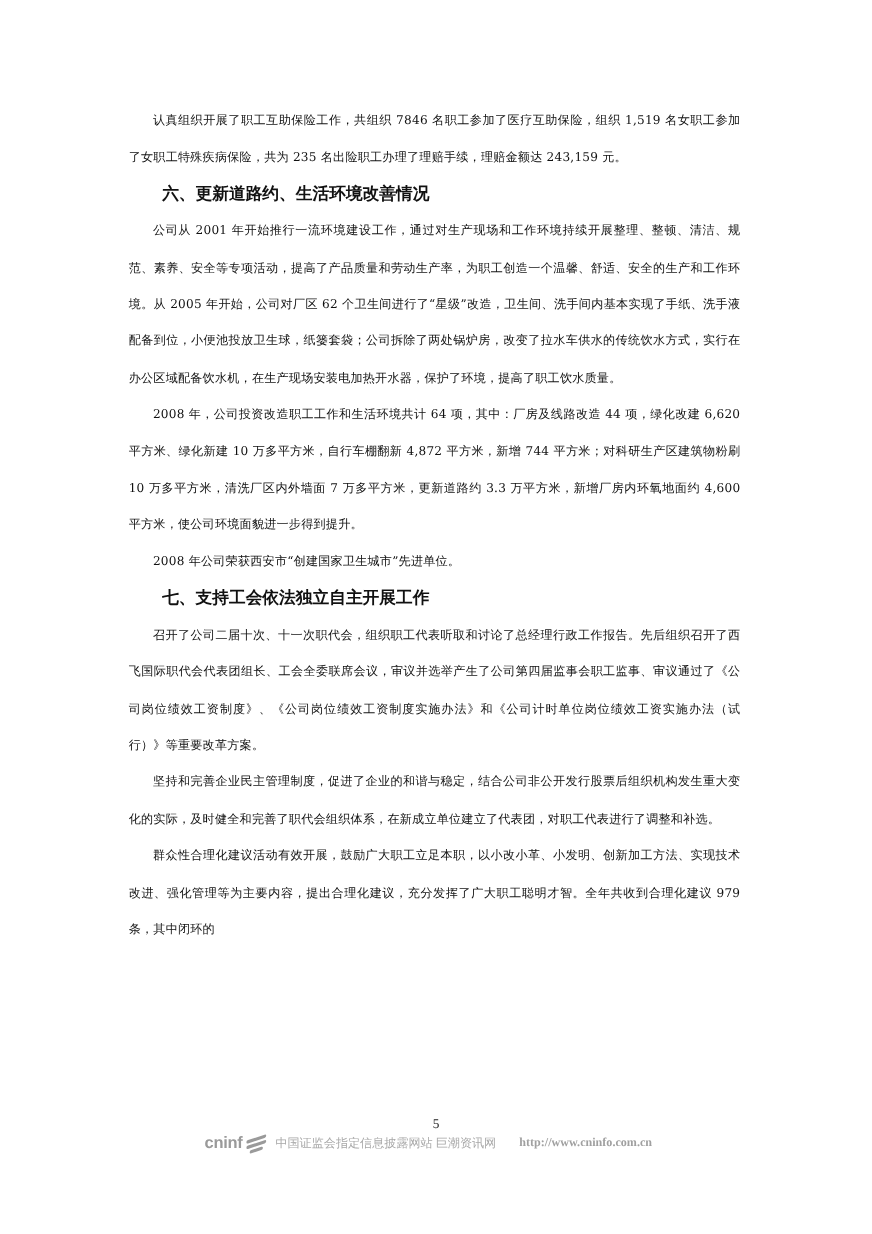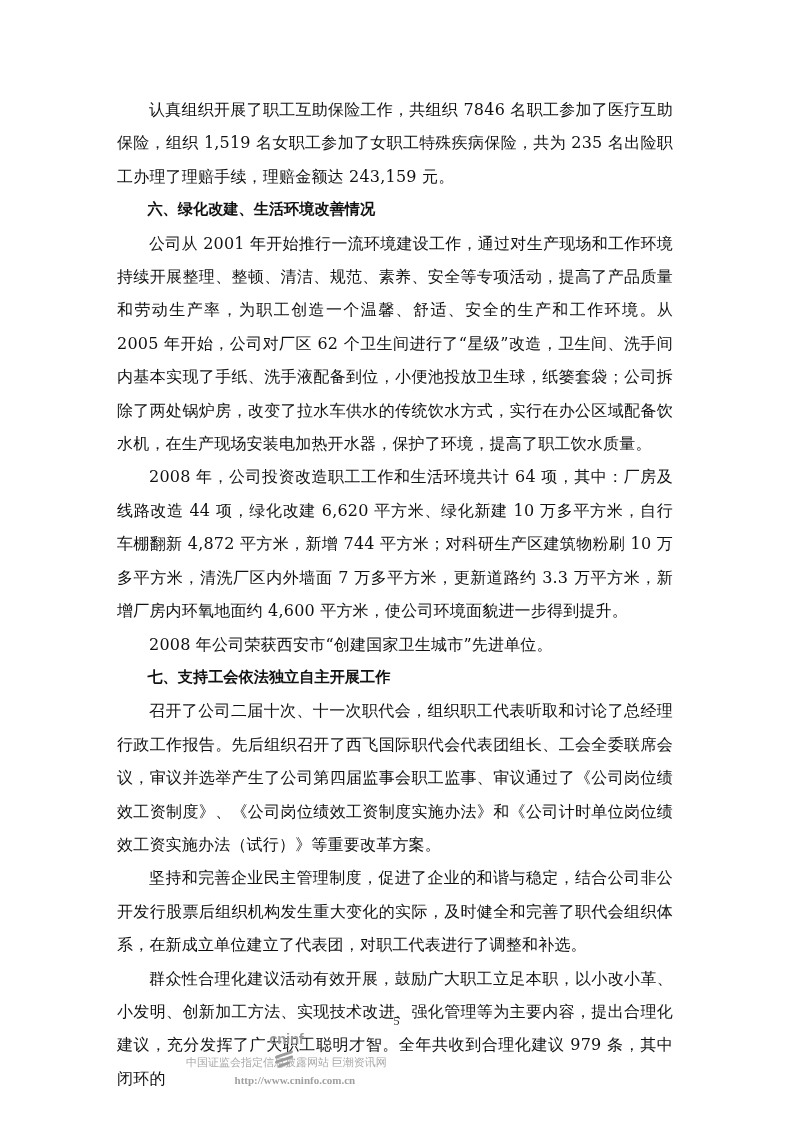--- a/index.html
+++ b/index.html
@@ -1,38 +1,38 @@
 <!DOCTYPE html>
 <html><head>
 <meta charset="utf-8">
 <style>
   html, body { margin: 0; padding: 0; background: #ffffff; }
   body { width: 793px; height: 1122px; position: relative; overflow: hidden;
          font-family: "DejaVu Serif", "Liberation Serif", serif; color: #111; }
   .page { position: absolute; left: 0; top: 0; width: 793px; height: 1122px; }
   .content { position: absolute; left: 117px; top: 93px; width: 556px; }
-  .para { font-size: 16px; line-height: 33.4px; text-align: justify; text-indent: 2em; margin: 0; letter-spacing: 0.2px; }
+  .para { font-size: 11px; line-height: 33.4px; text-align: justify; text-indent: 2em; margin: 0; letter-spacing: 0.2px; }
   .heading { font-size: 15.2px; line-height: 33.4px; font-weight: bold; margin: 0; padding-left: 2em;
              font-family: "DejaVu Sans", "Liberation Sans", sans-serif; }
   .pagenum { position: absolute; top: 1014px; left: 0; width: 793px; text-align: center;
              font-size: 12px; color: #222; font-family: "Liberation Serif", serif; }
   .footer { position: absolute; top: 1030px; left: 186px; height: 18px; display: flex; align-items: center;
-            color: #a8a8a8; font-size: 11px; font-family: "Liberation Serif", serif; gap: 4px; flex-direction: column; }
+            color: #a8a8a8; font-size: 11px; font-family: "Liberation Serif", serif; gap: 4px; }
   .footer .logo { font-family: "Liberation Sans", sans-serif; font-weight: bold; font-size: 15px; color: #9a9a9a; letter-spacing: -0.3px; }
   .footer .logo-mark { display: inline-block; width: 18px; height: 14px; position: relative; margin-right: 4px; }
   .footer .logo-mark span { position: absolute; left: 0; width: 18px; height: 3px; background: #9a9a9a; border-radius: 2px; transform: skewY(-18deg); }
   .footer .url { font-weight: bold; color: #a0a0a0; margin-left: 17px; }
 </style>
 </head>
 <body>
 
 <div class="page">
   <div class="content">
     <p class="para">认真组织开展了职工互助保险工作，共组织 7846 名职工参加了医疗互助保险，组织 1,519 名女职工参加了女职工特殊疾病保险，共为 235 名出险职工办理了理赔手续，理赔金额达 243,159 元。</p>
-    <p class="heading">六、绿化改建、生活环境改善情况</p>
+    <p class="heading">六、更新道路约、生活环境改善情况</p>
     <p class="para">公司从 2001 年开始推行一流环境建设工作，通过对生产现场和工作环境持续开展整理、整顿、清洁、规范、素养、安全等专项活动，提高了产品质量和劳动生产率，为职工创造一个温馨、舒适、安全的生产和工作环境。从 2005 年开始，公司对厂区 62 个卫生间进行了“星级”改造，卫生间、洗手间内基本实现了手纸、洗手液配备到位，小便池投放卫生球，纸篓套袋；公司拆除了两处锅炉房，改变了拉水车供水的传统饮水方式，实行在办公区域配备饮水机，在生产现场安装电加热开水器，保护了环境，提高了职工饮水质量。</p>
     <p class="para">2008 年，公司投资改造职工工作和生活环境共计 64 项，其中：厂房及线路改造 44 项，绿化改建 6,620 平方米、绿化新建 10 万多平方米，自行车棚翻新 4,872 平方米，新增 744 平方米；对科研生产区建筑物粉刷 10 万多平方米，清洗厂区内外墙面 7 万多平方米，更新道路约 3.3 万平方米，新增厂房内环氧地面约 4,600 平方米，使公司环境面貌进一步得到提升。</p>
     <p class="para">2008 年公司荣获西安市“创建国家卫生城市”先进单位。</p>
     <p class="heading">七、支持工会依法独立自主开展工作</p>
     <p class="para">召开了公司二届十次、十一次职代会，组织职工代表听取和讨论了总经理行政工作报告。先后组织召开了西飞国际职代会代表团组长、工会全委联席会议，审议并选举产生了公司第四届监事会职工监事、审议通过了《公司岗位绩效工资制度》、《公司岗位绩效工资制度实施办法》和《公司计时单位岗位绩效工资实施办法（试行）》等重要改革方案。</p>
     <p class="para">坚持和完善企业民主管理制度，促进了企业的和谐与稳定，结合公司非公开发行股票后组织机构发生重大变化的实际，及时健全和完善了职代会组织体系，在新成立单位建立了代表团，对职工代表进行了调整和补选。</p>
     <p class="para">群众性合理化建议活动有效开展，鼓励广大职工立足本职，以小改小革、小发明、创新加工方法、实现技术改进、强化管理等为主要内容，提出合理化建议，充分发挥了广大职工聪明才智。全年共收到合理化建议 979 条，其中闭环的</p>
   </div>
 
   <div class="pagenum">5</div>

